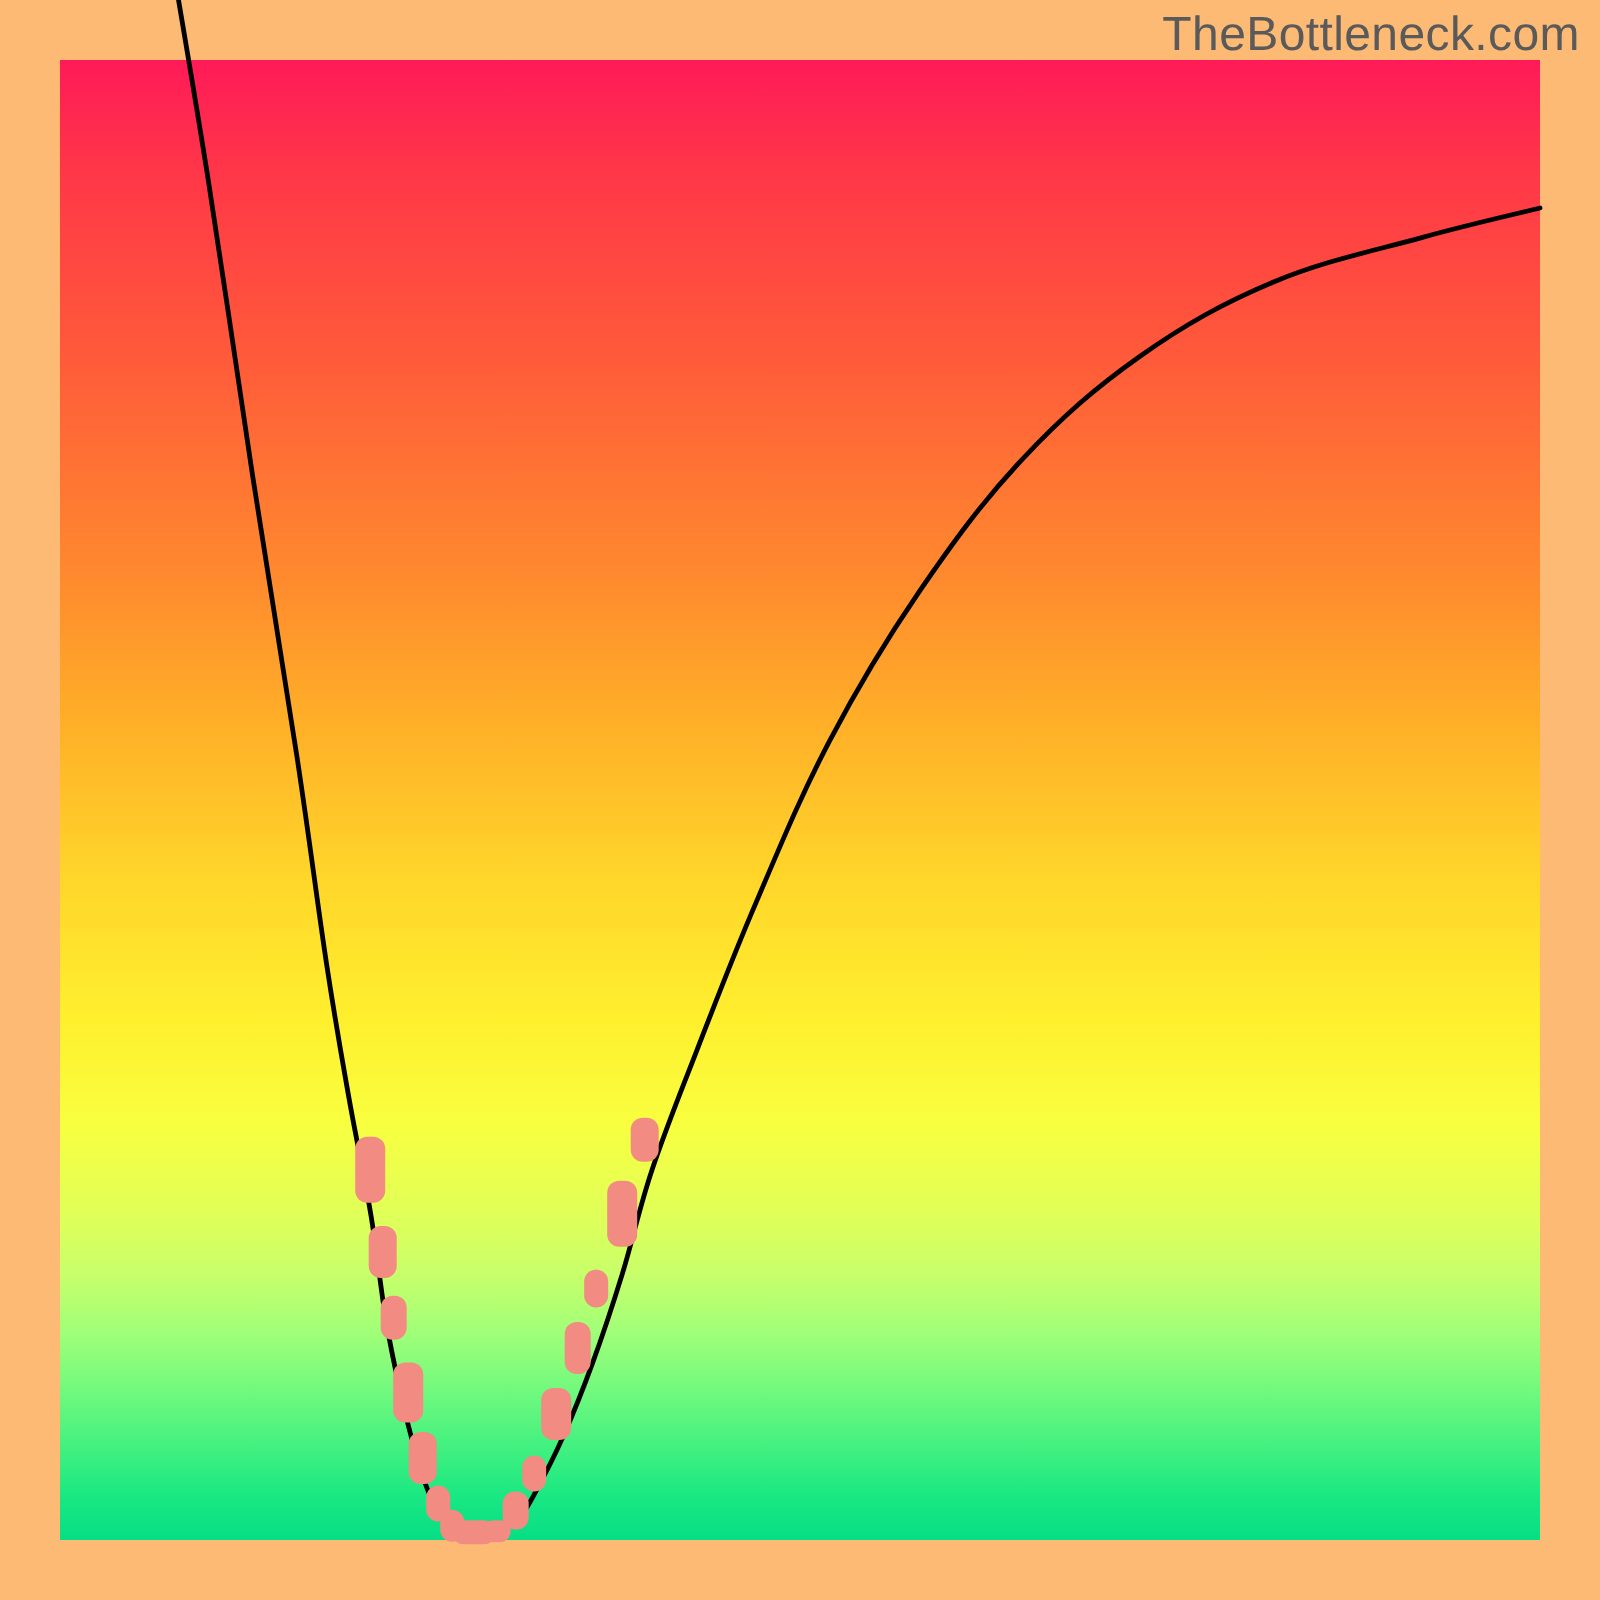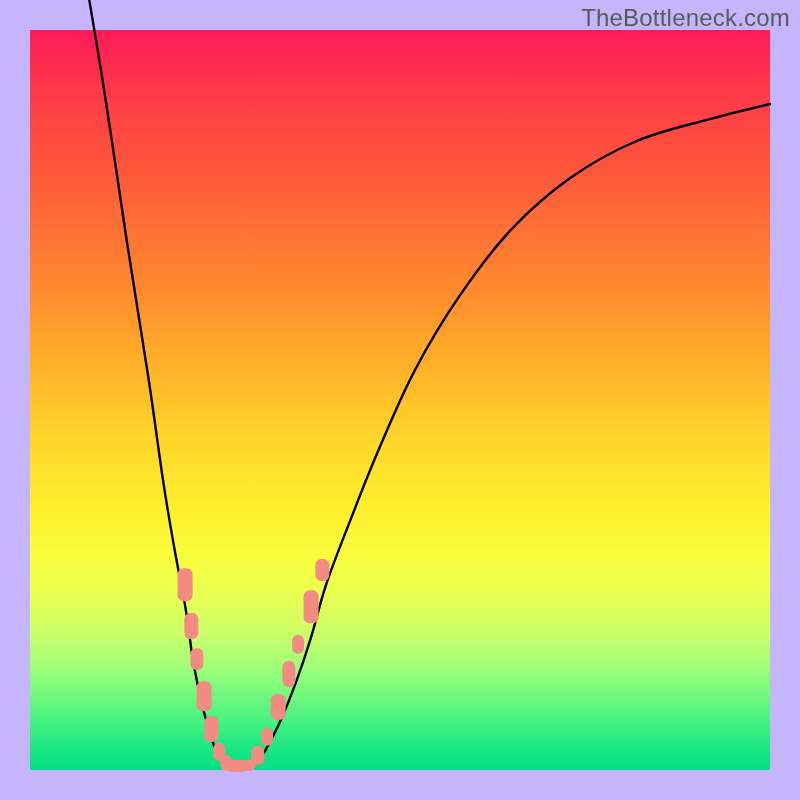--- a/index.html
+++ b/index.html
@@ -10,21 +10,21 @@
     background: #000;
     font-family: Arial, Helvetica, sans-serif;
     overflow: hidden;
   }
   .frame {
     position: absolute;
     left: 0;
     top: 0;
     width: 800px;
     height: 800px;
-    background: #c4b5fd;
+    background: #fdba74;
   }
   .plot {
     position: absolute;
     left: 30px;
     top: 30px;
     width: 740px;
     height: 740px;
     
     background: linear-gradient(to bottom,
       #ff1a58 0%,

